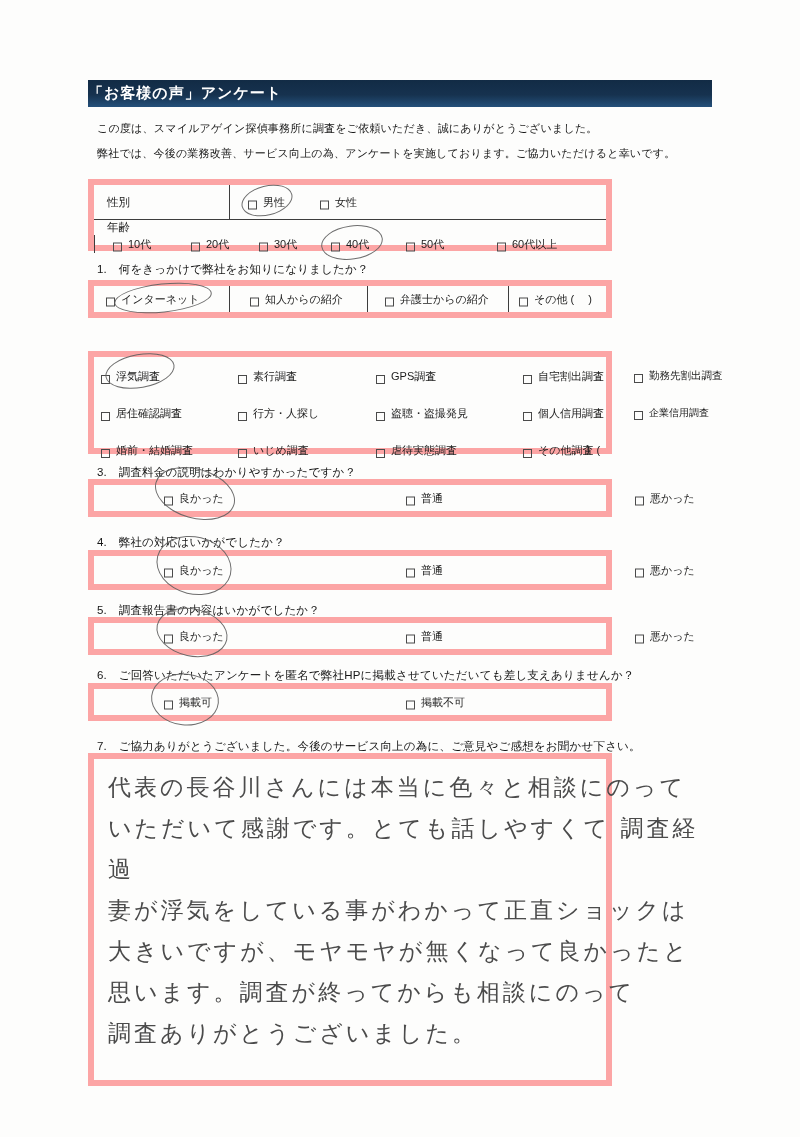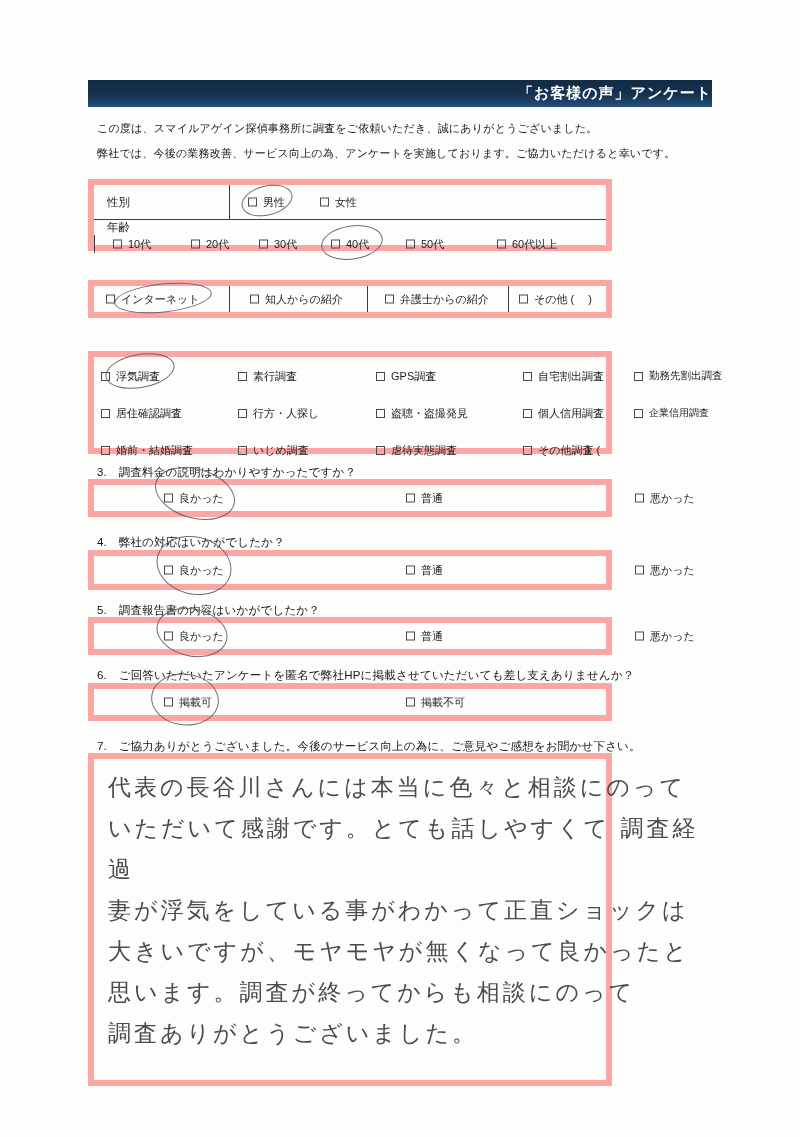--- a/index.html
+++ b/index.html
@@ -6,37 +6,37 @@
   html,body { background:#e9e9e9; }
   .page {
     position:relative; width:800px; height:1137px; margin:0 auto;
     background:#fdfdfc; font-family:"Liberation Sans", sans-serif; color:#1e1e1e;
     overflow:hidden;
   }
   
   .titlebar {
     position:absolute; left:88px; top:80px; width:624px; height:27px;
     background:linear-gradient(180deg,#122b45 0%,#16324f 55%,#24507a 100%);
-    display:flex; align-items:center; justify-content:flex-end;
+    display:flex; align-items:center; justify-content:flex-start;
   }
   .titlebar span { color:#ffffff; font-size:15px; font-weight:bold; letter-spacing:1px; }
   
   .intro { position:absolute; left:97px; width:615px; font-size:11px; color:#181818; letter-spacing:.2px; }
   
   .box { position:absolute; left:88px; width:524px; border:6px solid #fca5a5; background:transparent; }
   .qlabel { position:absolute; left:97px; width:610px; font-size:11.5px; color:#151515; letter-spacing:.2px; }
   .row { position:relative; display:flex; }
   .row + .row { border-top:1px solid #3d3d3d;flex-direction:column; }
   .cell { position:relative; }
   .cell + .cell { border-left:1px solid #3d3d3d; }
   .labelcell { width:135px; display:flex; align-items:center; padding-left:13px; font-size:11.5px; }
   .contentcell { flex:1; position:relative; }
   
   .opt {
-    position:absolute; display:flex; align-items:center; gap:6px;
+    position:absolute; display:flex; align-items:flex-end; gap:6px;
     font-size:11px; color:#1c1c1c; white-space:nowrap; z-index:2;
   }
   .vcenter { top:50%; transform:translateY(-50%); }
   .cb {
     display:inline-block; width:9px; height:9px; border:1.2px solid #4a4a4a;
     background:transparent; flex:0 0 auto;
   }
   .circle {
     position:absolute; border:1.5px solid #5e5e5e; border-radius:50%;
     pointer-events:none; z-index:3; opacity:.9;
@@ -103,20 +103,21 @@
           <span>50代</span>
         </span>
         <span class="opt vcenter" style="left:402px">
           <span class="cb"></span>
           <span>60代以上</span>
         </span>
       </div>
     </div>
   </div>
 
+  <div class="qlabel" style="top:262px">1.　何をきっかけで弊社をお知りになりましたか？</div>
   <div class="box" style="top:280px;height:38px;display:flex">
     <div class="cell q1cell" style="width:135px">
       <span class="opt vcenter" style="left:12px">
         <i class="circle" style="left:8px;top:-8px;width:98px;height:29px;transform:rotate(-6deg)"></i>
         <span class="cb"></span>
         <span>インターネット</span>
       </span>
     </div>
     <div class="cell q1cell" style="width:138px">
       <span class="opt vcenter" style="left:20px">

